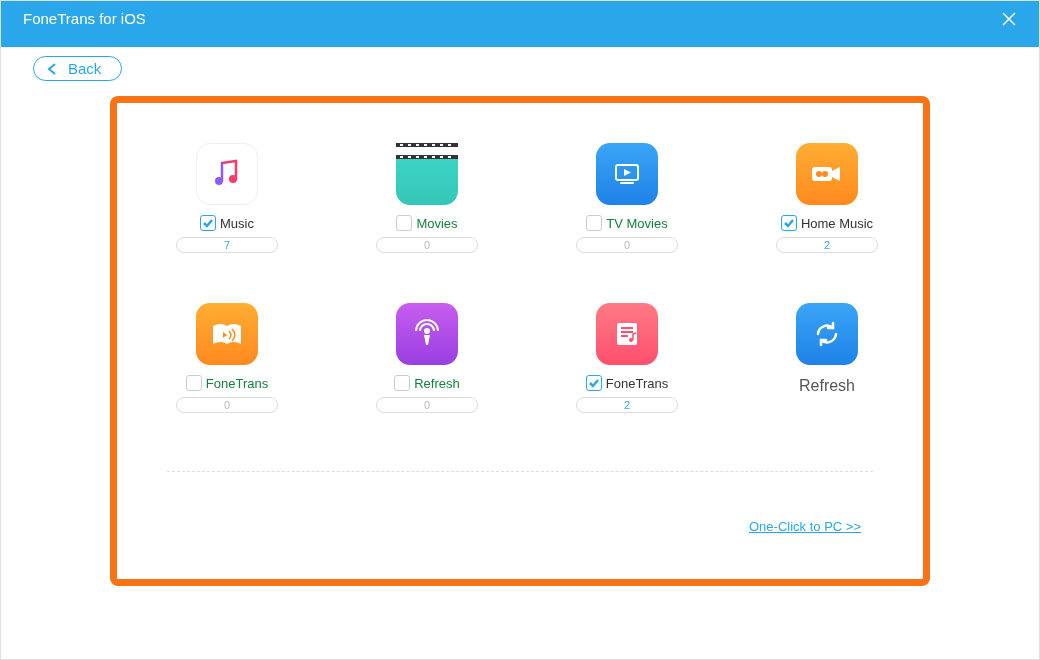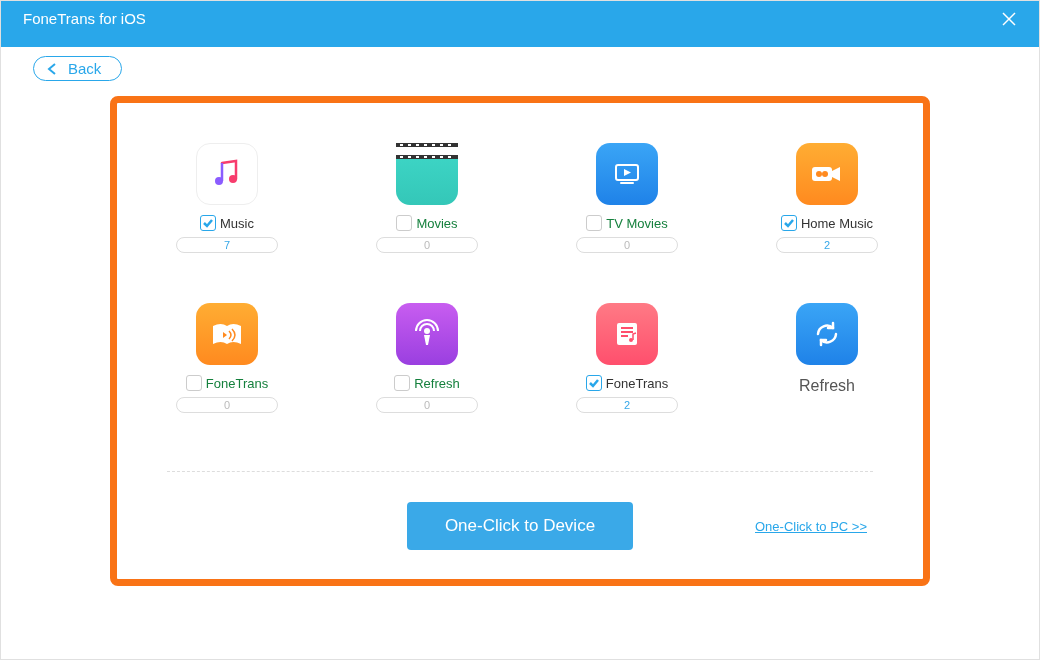--- a/index.html
+++ b/index.html
@@ -122,21 +122,21 @@
   .primary-btn {
     background: #3aa9e8;
     color: #fff;
     font-size: 17px;
     padding: 14px 38px;
     border-radius: 4px;
     cursor: pointer;
   }
   .pc-link {
     position: absolute;
-    right: 6px;
+    right: 12px;
     color: #29a7ea;
     text-decoration: underline;
     font-size: 13px;
     cursor: pointer;
   }
   .refresh-label {
     font-size: 16px;
     color: #555;
     margin-top: 2px;
   }
@@ -315,16 +315,15 @@
           </svg>
       </div>
       <div class="refresh-label">Refresh</div>
     </div>
 
   </div>
 
   <hr class="divider">
 
   <div class="footer">
-    <div class="primary-btn">One-Click to Device</div>
     <div class="pc-link">One-Click to PC &gt;&gt;</div>
   </div>
 </div>
 
 </body></html>

